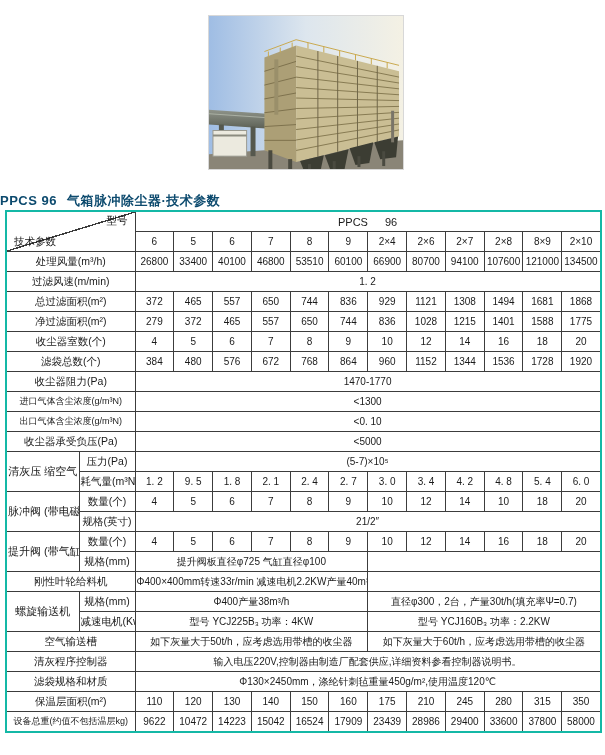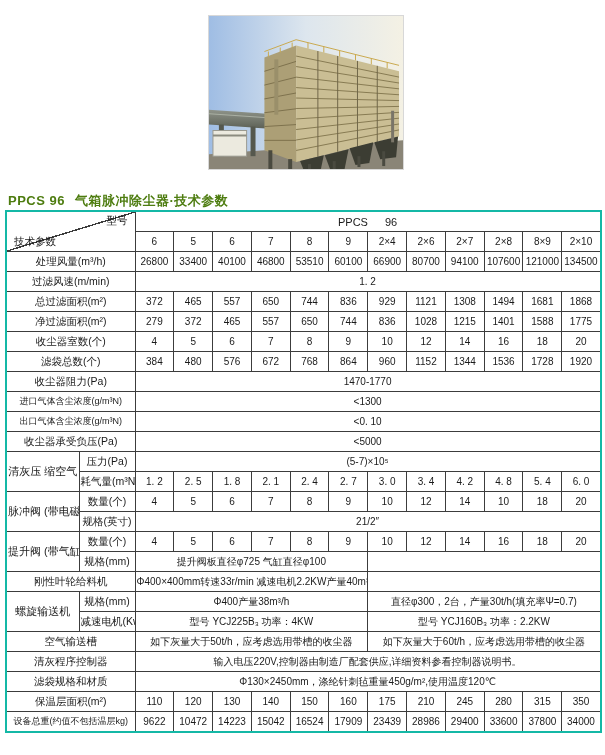--- a/index.html
+++ b/index.html
@@ -8,22 +8,22 @@
     font-family:"Liberation Sans","DejaVu Sans",sans-serif;color:#1a1a1a;
   }
   
   .photo-wrap{
     position:absolute;left:208px;top:15px;width:196px;height:155px;
     border:1px solid #d8d8d8;box-sizing:border-box;background:#eef1f4;
   }
   .photo-wrap svg{display:block;width:100%;height:100%;}
   
   .page-title{
-    position:absolute;left:8px;top:192px;font-size:13px;font-weight:bold;
-    color:#4d7c0f;letter-spacing:0.5px;white-space:nowrap;
+    position:absolute;left:0;top:192px;font-size:13px;font-weight:bold;
+    color:#0c4a6e;letter-spacing:0.5px;white-space:nowrap;
   }
   .page-title .t-model{margin-right:10px;}
   
   .spec-table{
     position:absolute;left:5px;top:210px;width:596px;
     border-collapse:collapse;table-layout:fixed;
     border:2px solid #14b8a6;background:#fff;
   }
   .spec-table td,.spec-table th{
     border:1px solid #3c3c3c;height:19px;padding:0 1px;text-align:center;
@@ -281,21 +281,21 @@
       </tr>
       <tr>
         <td class="lbl group" rowspan="2">清灰压
 缩空气</td>
         <td class="lbl">压力(Pa)</td>
         <td class="val" colspan="12">(5-7)×10⁵</td>
       </tr>
       <tr>
         <td class="lbl">耗气量(m³N/min)</td>
         <td class="val">1. 2</td>
-        <td class="val">2. 5</td>
+        <td class="val">9. 5</td>
         <td class="val">1. 8</td>
         <td class="val">2. 1</td>
         <td class="val">2. 4</td>
         <td class="val">2. 7</td>
         <td class="val">3. 0</td>
         <td class="val">3. 4</td>
         <td class="val">4. 2</td>
         <td class="val">4. 8</td>
         <td class="val">5. 4</td>
         <td class="val">6. 0</td>
@@ -393,16 +393,16 @@
         <td class="val">10472</td>
         <td class="val">14223</td>
         <td class="val">15042</td>
         <td class="val">16524</td>
         <td class="val">17909</td>
         <td class="val">23439</td>
         <td class="val">28986</td>
         <td class="val">29400</td>
         <td class="val">33600</td>
         <td class="val">37800</td>
-        <td class="val">34000</td>
+        <td class="val">58000</td>
       </tr>
     </tbody>
 </table>
 
 </body></html>

